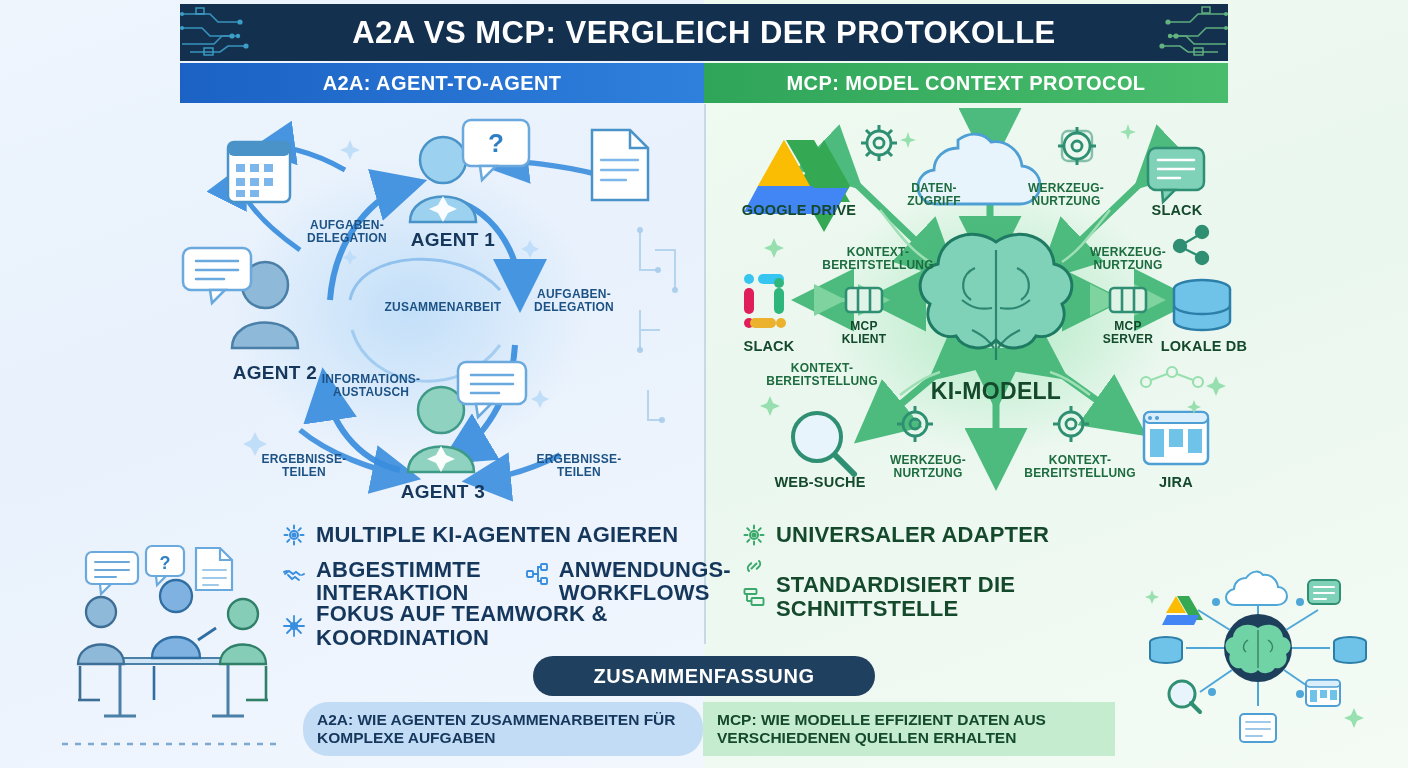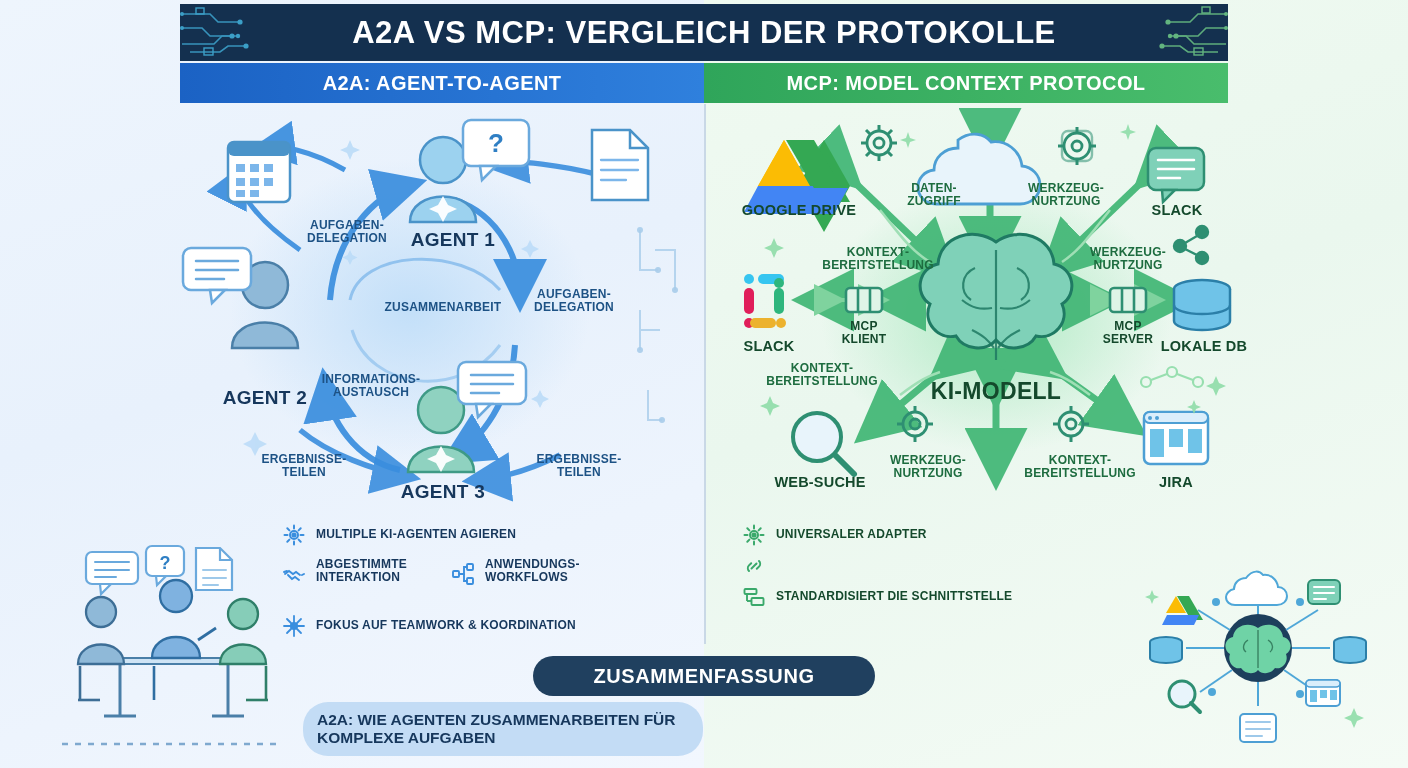--- a/index.html
+++ b/index.html
@@ -117,21 +117,21 @@
     align-items: center;
     gap: 10px;
     height: 31px;
   }
   .bullet-ico {
     width: 24px; height: 24px;
     flex: 0 0 24px;
     display: flex; align-items: center; justify-content: center;
   }
   .bullet-text {
-    font-size: 12px;
+    font-size: 22px;
     font-weight: bold;
     text-transform: uppercase;
     letter-spacing: .2px;
     line-height: 1.05;
   }
   .bullets-left .bullet-text { color: #16375c; }
   .bullets-right .bullet-text { color: #14492c; }
 
   
   .summary-pill {
@@ -545,21 +545,21 @@
     <g stroke="#8fdda9" stroke-width="2.2" fill="none" opacity=".9">
       <circle cx="1146" cy="382" r="5"></circle>
         <circle cx="1172" cy="372" r="5"></circle>
         <circle cx="1198" cy="382" r="5"></circle>
       <line x1="1151" y1="380" x2="1167" y2="374"></line>
         <line x1="1177" y1="374" x2="1193" y2="380"></line>
     </g>
   </svg>
 
   <div class="lbl agent-name lbl-blue-dark center" style="left:398px; top:229px; width:110px;">Agent 1</div>
-  <div class="lbl agent-name lbl-blue-dark center" style="left:210px; top:362px; width:110px;margin-top:25px;">Agent 2</div>
+  <div class="lbl agent-name lbl-blue-dark center" style="left:220px; top:362px; width:110px;">Agent 2</div>
   <div class="lbl agent-name lbl-blue-dark center" style="left:388px; top:481px; width:110px;">Agent 3</div>
 
   <div class="lbl flow-label lbl-blue-mid center" style="left:288px; top:219px; width:118px; white-space:pre-line;">Aufgaben-
 Delegation</div>
   <div class="lbl flow-label lbl-blue-mid center" style="left:515px; top:288px; width:118px; white-space:pre-line;">Aufgaben-
 Delegation</div>
   <div class="lbl flow-label lbl-blue-mid center" style="left:368px; top:301px; width:150px;">Zusammenarbeit</div>
   <div class="lbl flow-label lbl-blue-mid center" style="left:306px; top:373px; width:130px; white-space:pre-line;">Informations-
 Austausch</div>
   <div class="lbl flow-label lbl-blue-mid center" style="left:245px; top:453px; width:118px; white-space:pre-line;">Ergebnisse-
@@ -822,14 +822,15 @@
           <circle cx="1300" cy="602" r="4"></circle>
           <circle cx="1216" cy="602" r="4"></circle>
           <circle cx="1212" cy="692" r="4"></circle>
           <circle cx="1300" cy="694" r="4"></circle>
         </g>
     </g>
   </svg>
 
   <div class="summary-pill">Zusammenfassung</div>
   <div class="summary-box summary-left">A2A: Wie Agenten zusammenarbeiten für komplexe Aufgaben</div>
+  <div class="summary-box summary-right">MCP: Wie Modelle effizient Daten aus verschiedenen Quellen erhalten</div>
 
 </div>
 
 </body></html>

